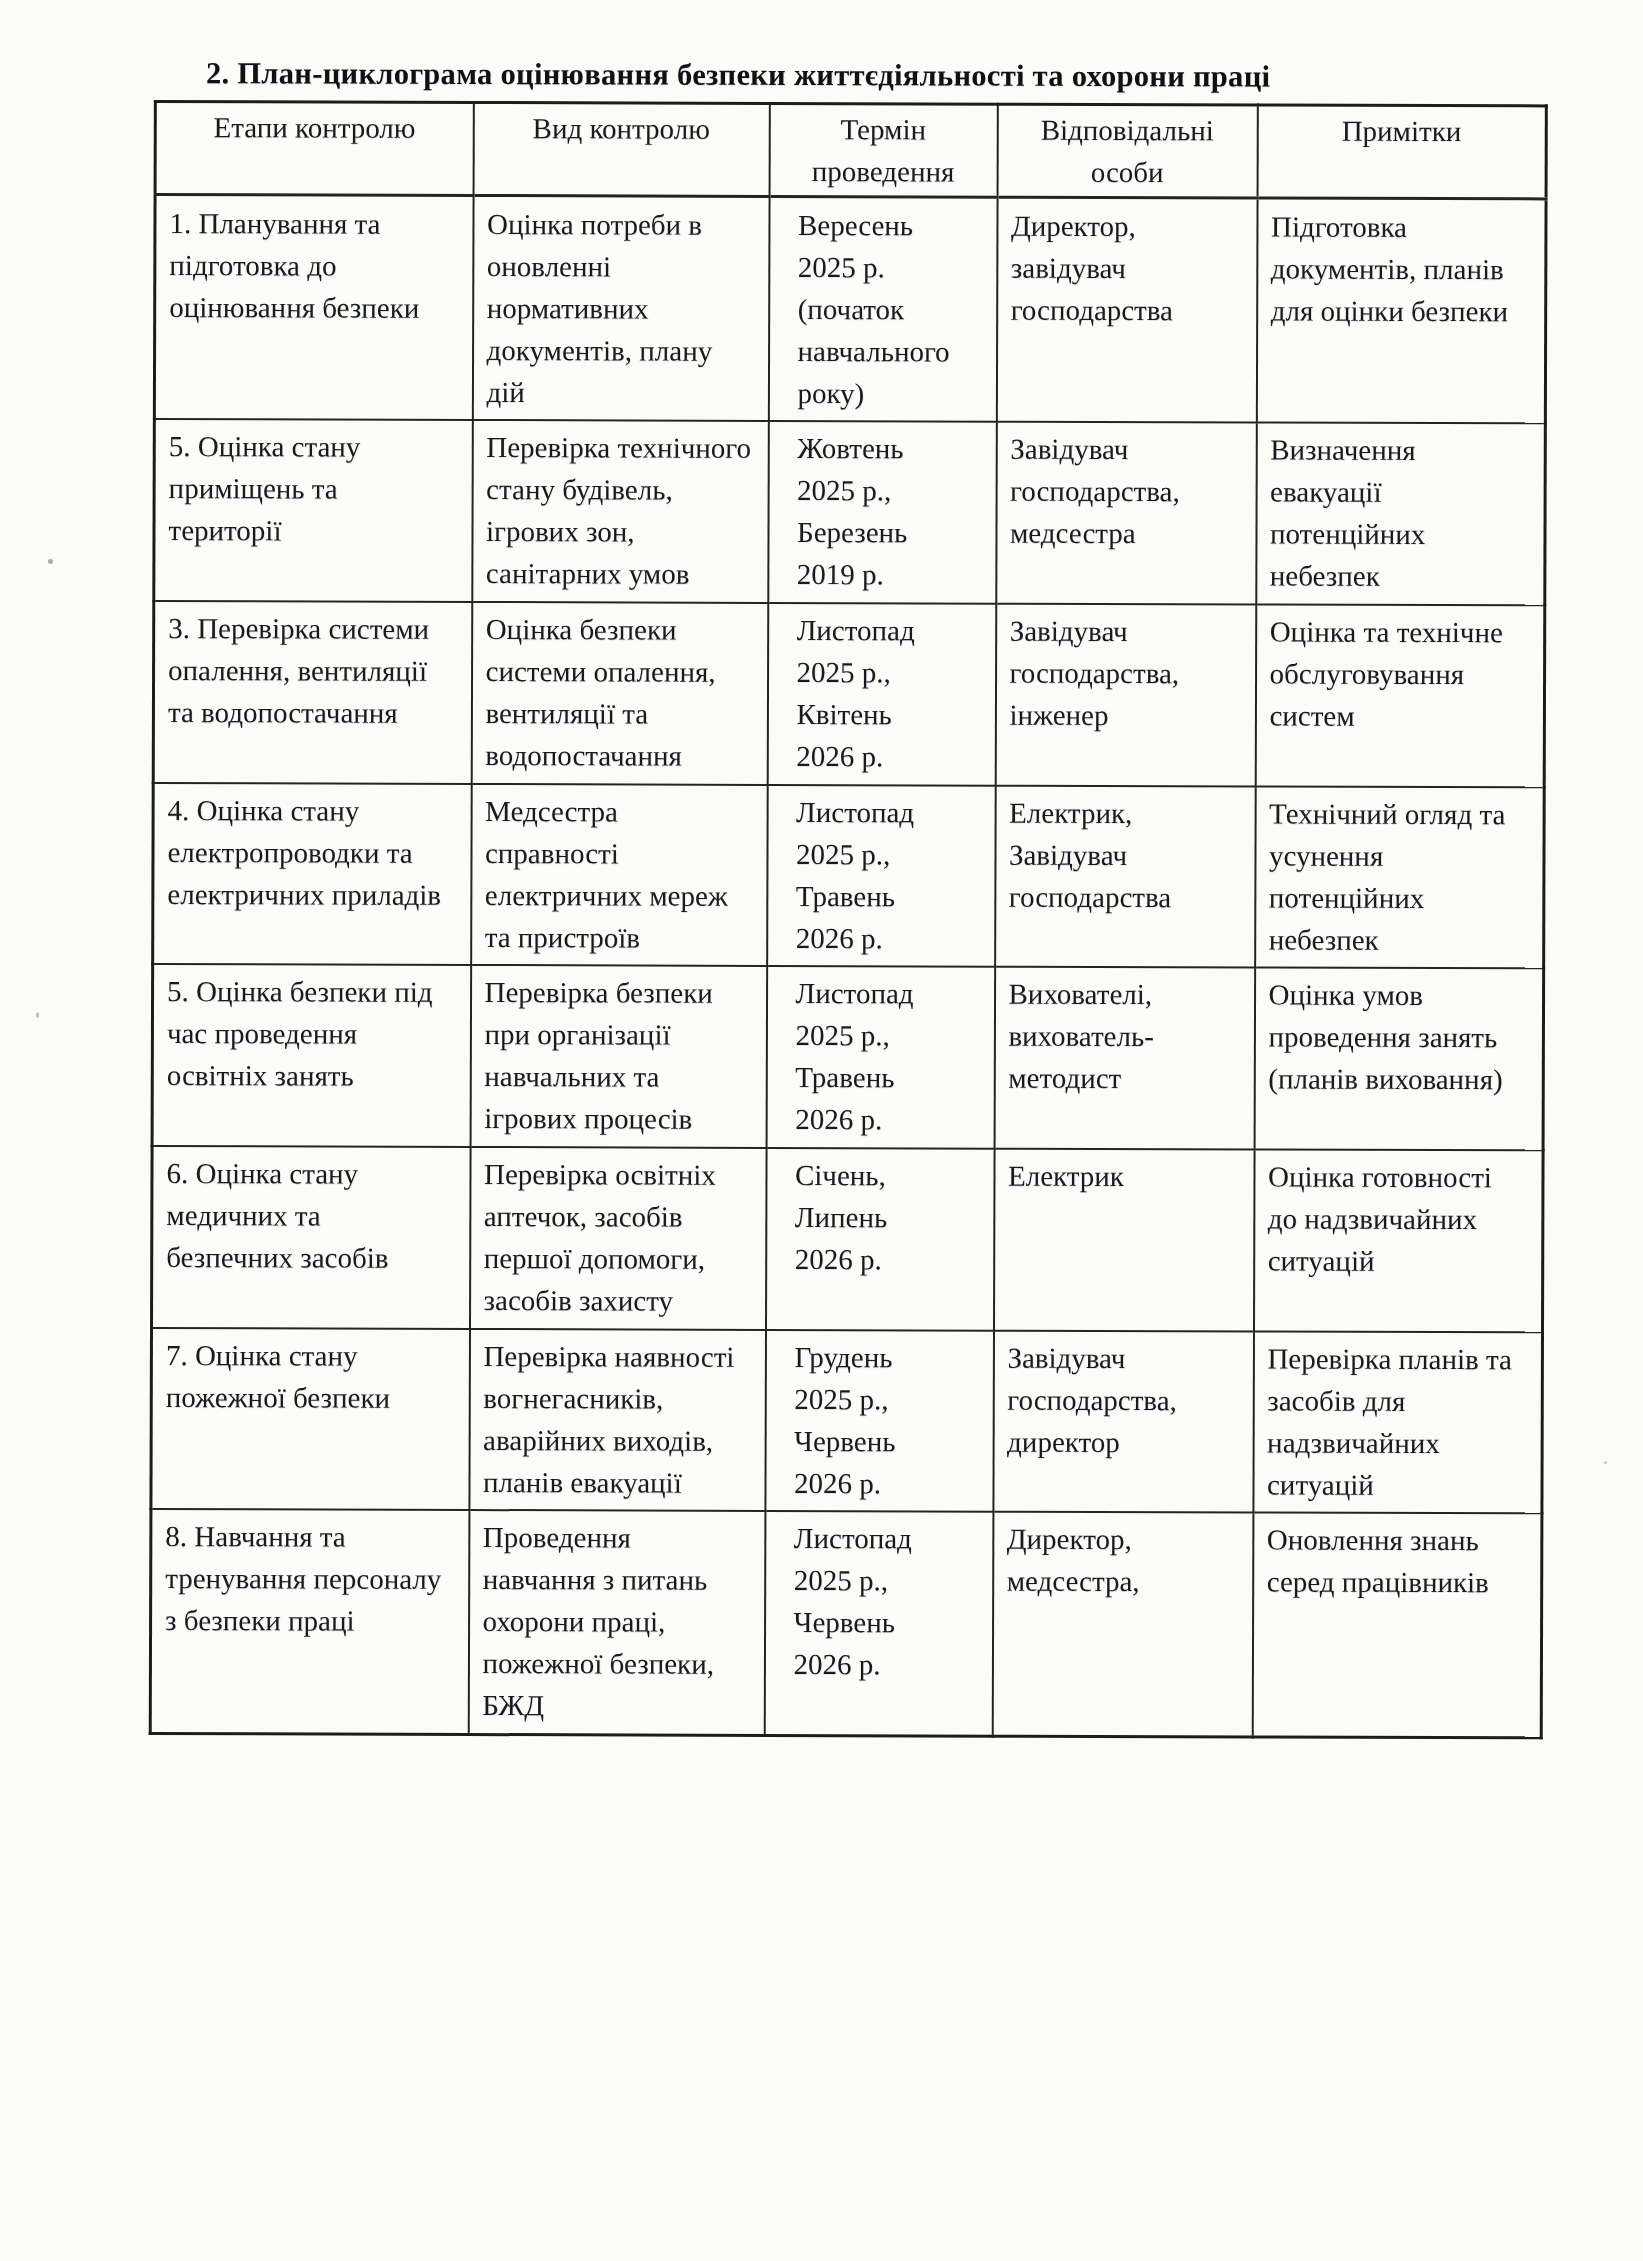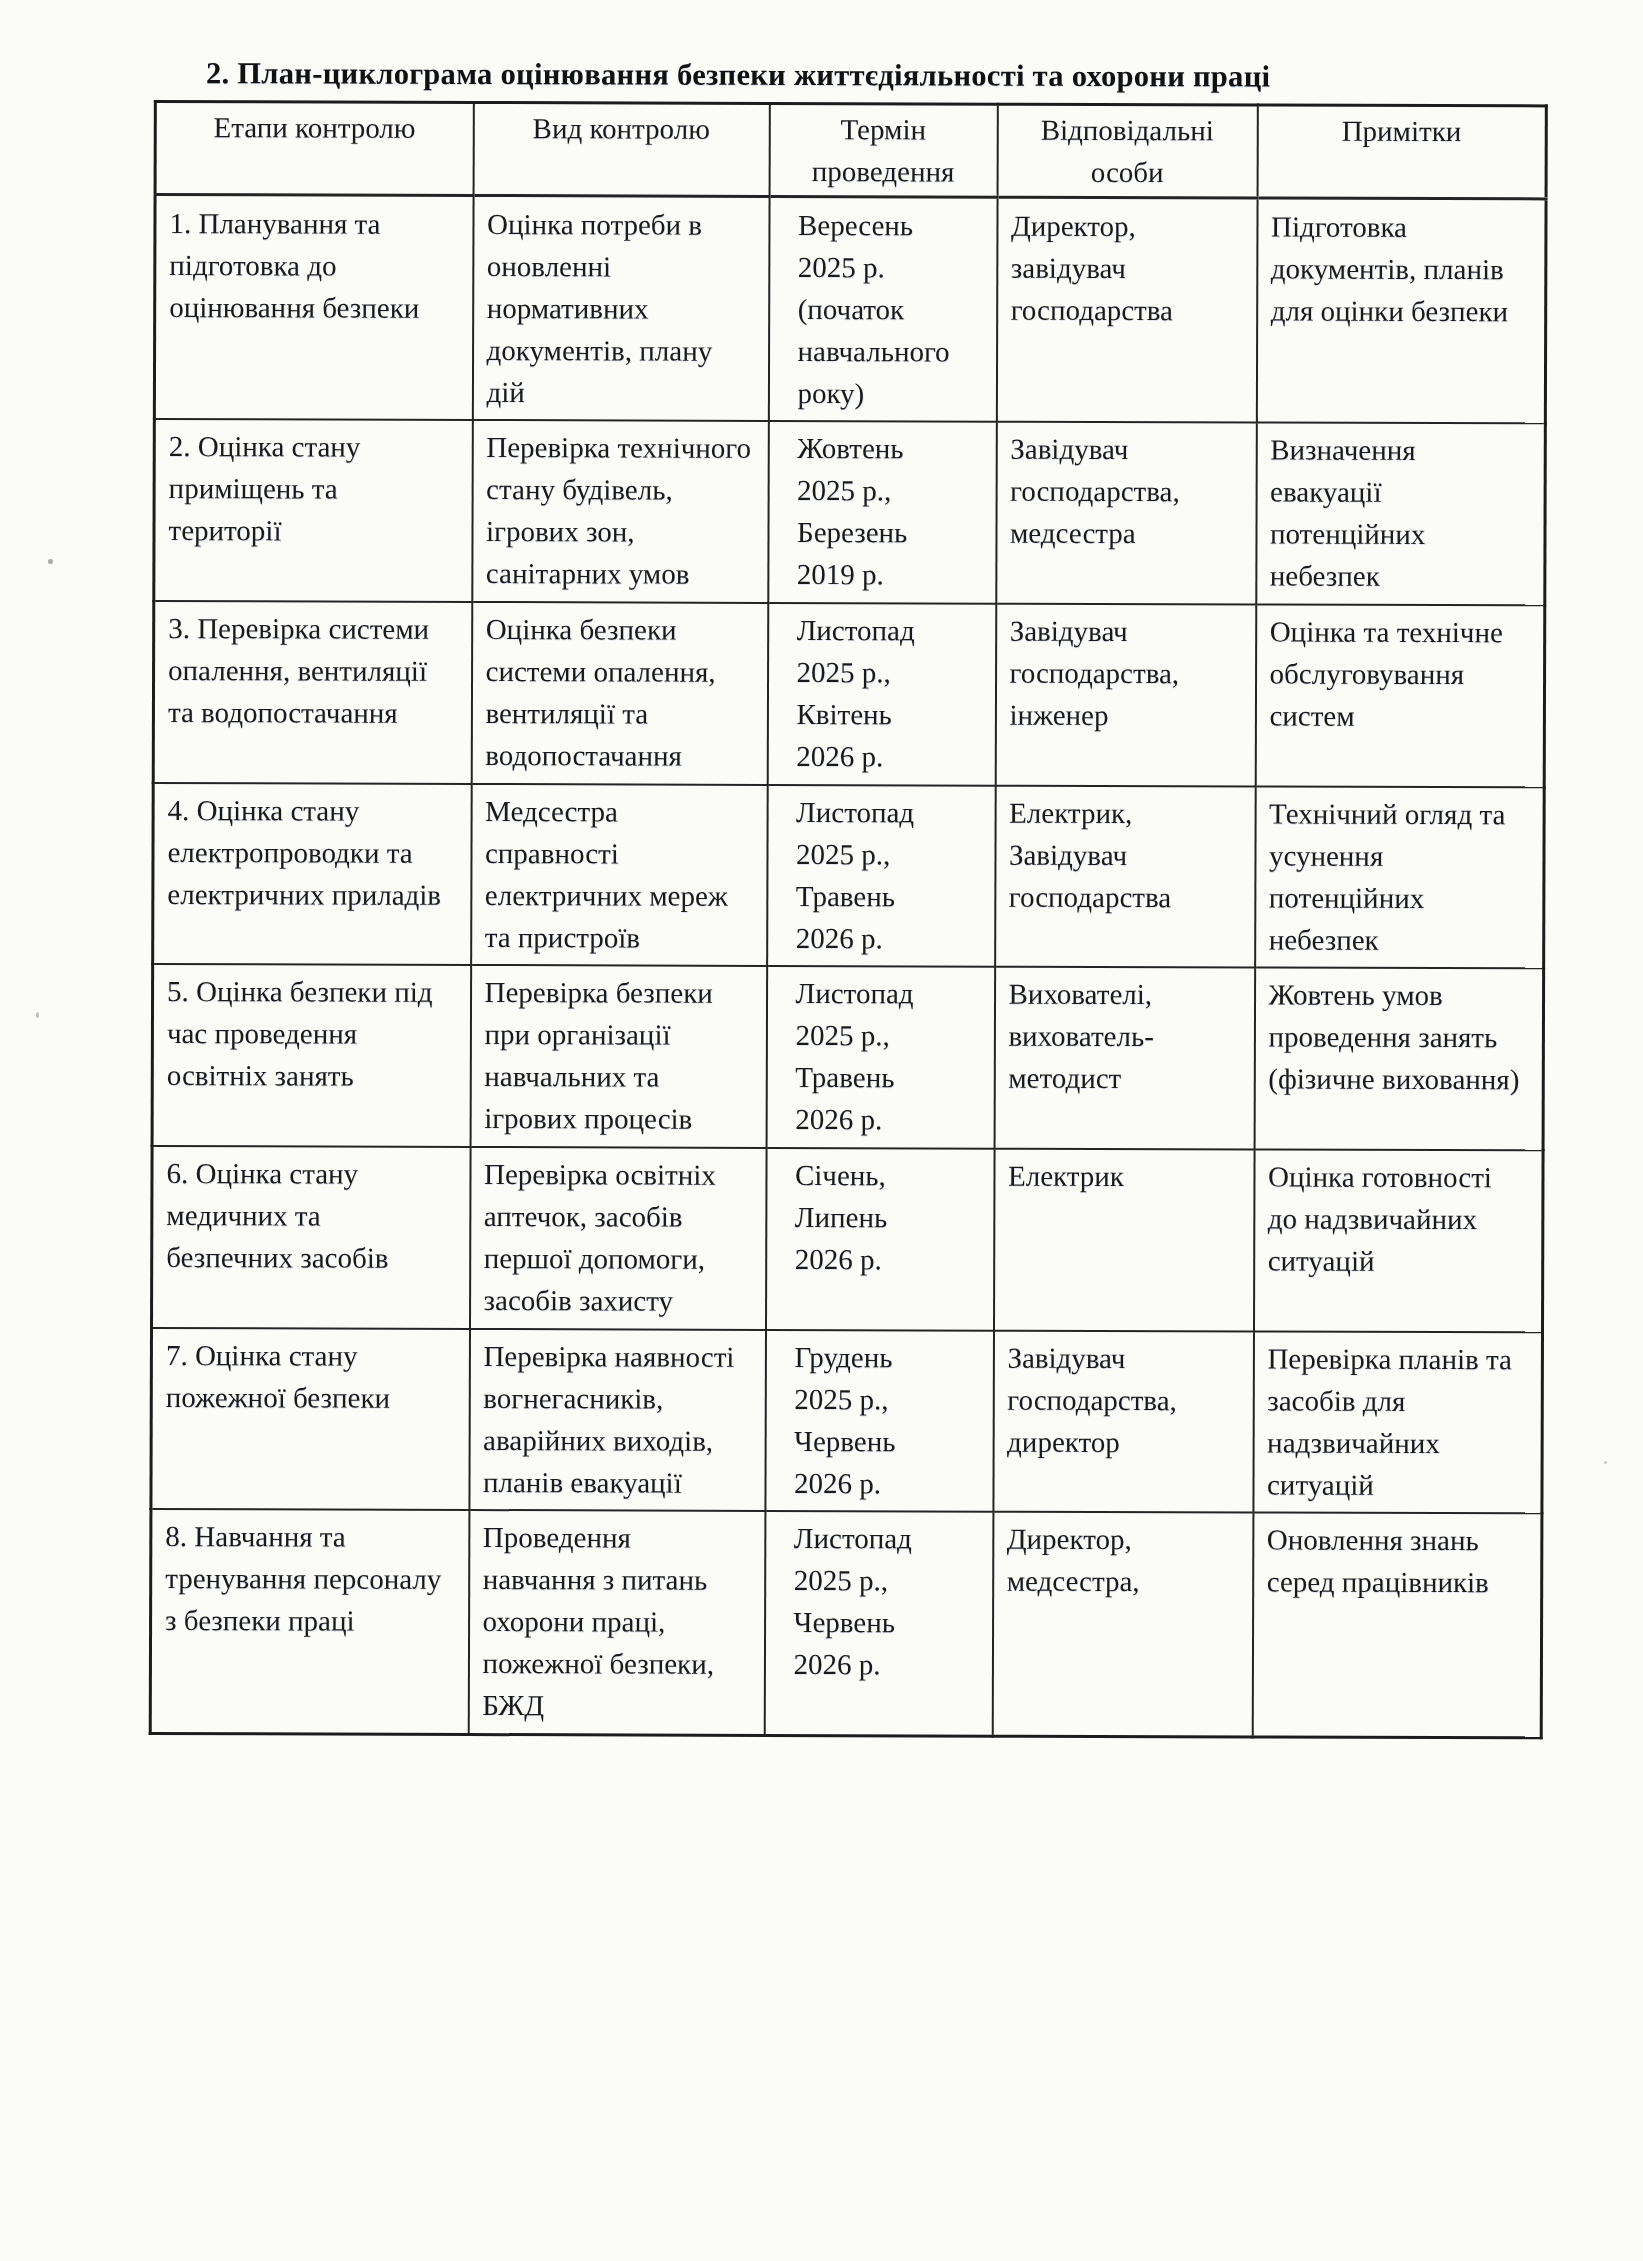--- a/index.html
+++ b/index.html
@@ -96,21 +96,21 @@
           <td class="c1">Оцінка потреби в оновленні нормативних документів, плану дій</td>
           <td class="c2">Вересень
 2025 р.
 (початок
 навчального
 року)</td>
           <td class="c3">Директор, завідувач господарства</td>
           <td class="c4">Підготовка документів, планів для оцінки безпеки</td>
         </tr>
         <tr>
-          <td class="c0">2. Оцінка стану приміщень та території</td>
+          <td class="c0">5. Оцінка стану приміщень та території</td>
           <td class="c1">Перевірка технічного стану будівель, ігрових зон, санітарних умов</td>
           <td class="c2">Жовтень
 2025 р.,
 Березень
 2019 р.</td>
           <td class="c3">Завідувач господарства, медсестра</td>
           <td class="c4">Визначення евакуації потенційних небезпек</td>
         </tr>
         <tr>
           <td class="c0">3. Перевірка системи опалення, вентиляції та водопостачання</td>
@@ -133,21 +133,21 @@
           <td class="c4">Технічний огляд та усунення потенційних небезпек</td>
         </tr>
         <tr>
           <td class="c0">5. Оцінка безпеки під час проведення освітніх занять</td>
           <td class="c1">Перевірка безпеки при організації навчальних та ігрових процесів</td>
           <td class="c2">Листопад
 2025 р.,
 Травень
 2026 р.</td>
           <td class="c3">Вихователі, вихователь-методист</td>
-          <td class="c4">Жовтень умов проведення занять (фізичне виховання)</td>
+          <td class="c4">Оцінка умов проведення занять (планів виховання)</td>
         </tr>
         <tr>
           <td class="c0">6. Оцінка стану медичних та безпечних засобів</td>
           <td class="c1">Перевірка освітніх аптечок, засобів першої допомоги, засобів захисту</td>
           <td class="c2">Січень,
 Липень
 2026 р.</td>
           <td class="c3">Електрик</td>
           <td class="c4">Оцінка готовності до надзвичайних ситуацій</td>
         </tr>

